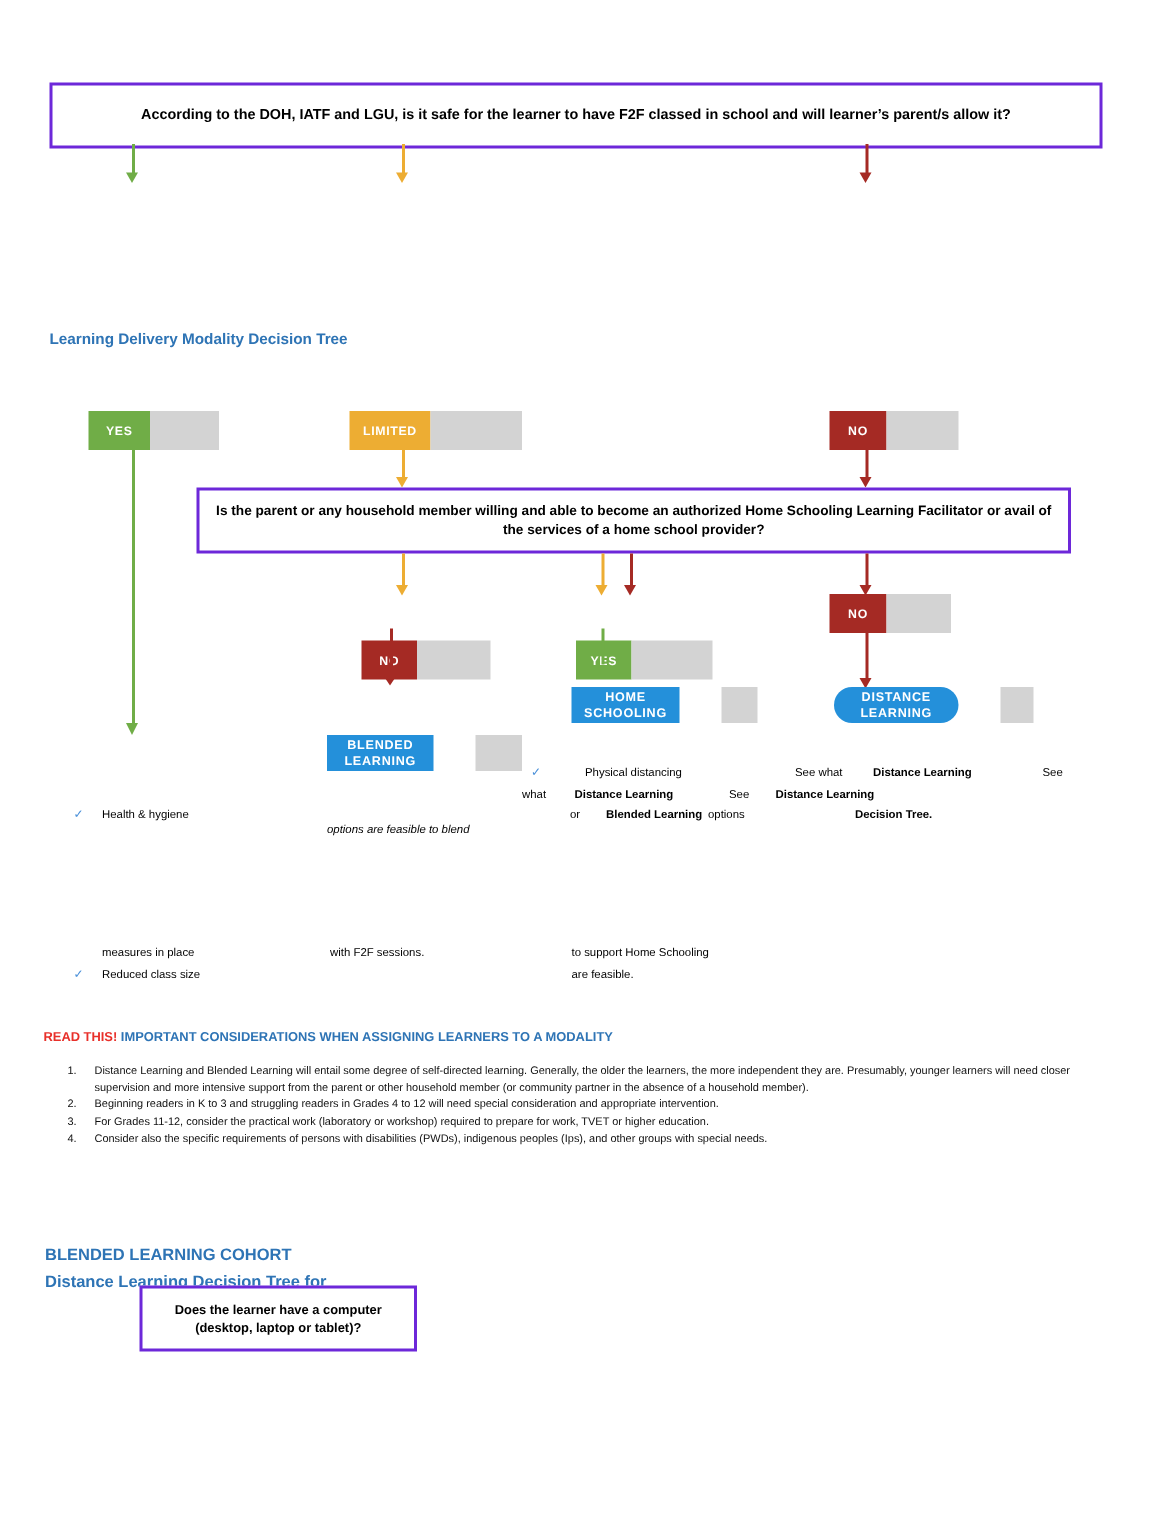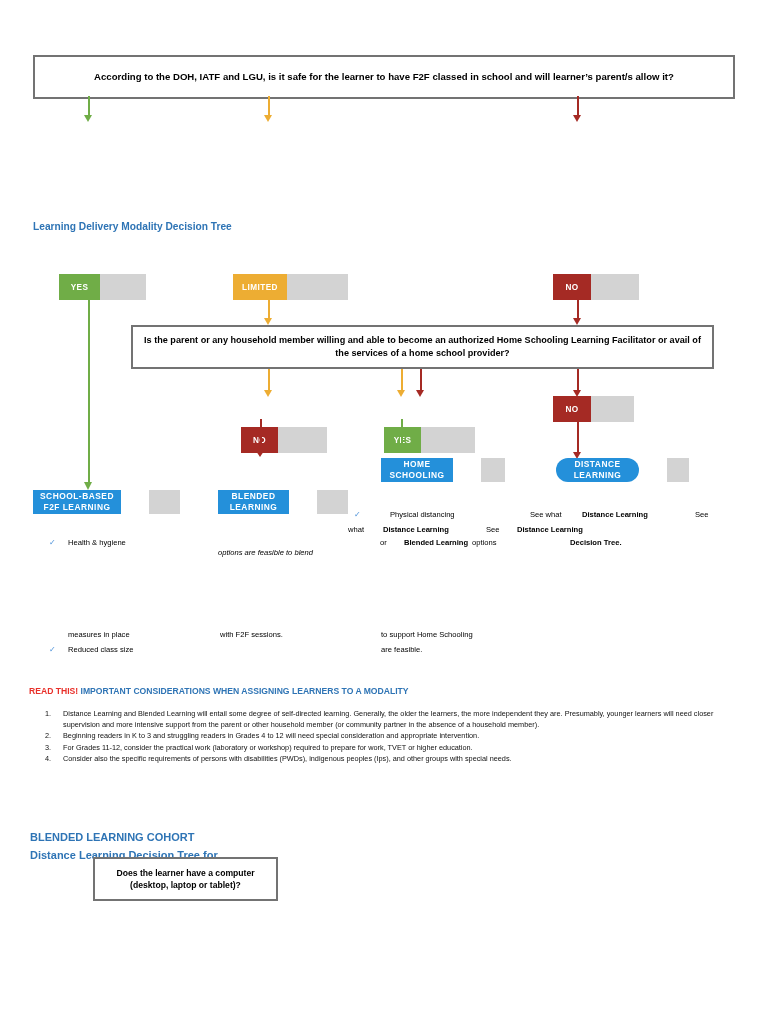--- a/index.html
+++ b/index.html
@@ -16,21 +16,21 @@
     width: 768px;
     height: 1024px;
     overflow: hidden;
     background: #ffffff;
   }
 
   
   .qbox {
     position: absolute;
     box-sizing: border-box;
-    border: 2px solid #737373;
+    border: 2px solid #6d28d9;
     background: #ffffff;
     display: flex;
     align-items: center;
     justify-content: center;
     text-align: center;
     font-weight: bold;
     color: #000;
     line-height: 1.45;
     padding: 20px 8px;
   }
@@ -272,27 +272,20 @@
   </div>
 
   <div class="mchip" style="left:556px; top:458px; width:133px;">
     <div class="sw" style="background:#2490DA; width:83px;border-radius:14px;">
       <span>DISTANCE</span>
       <span>LEARNING</span>
     </div>
     <div class="tail"></div>
   </div>
 
-  <div class="mchip" style="left:33px; top:490px; width:147px;">
-    <div class="sw" style="background:#2490DA; width:88px;">
-      <span>SCHOOL-BASED</span>
-      <span>F2F LEARNING</span>
-    </div>
-    <div class="tail"></div>
-  </div>
 
   <div class="mchip" style="left:218px; top:490px; width:130px;">
     <div class="sw" style="background:#2490DA; width:71px;">
       <span>BLENDED</span>
       <span>LEARNING</span>
     </div>
     <div class="tail"></div>
   </div>
 
   <div class="check" style="left:354px; top:510px;">✓</div>

